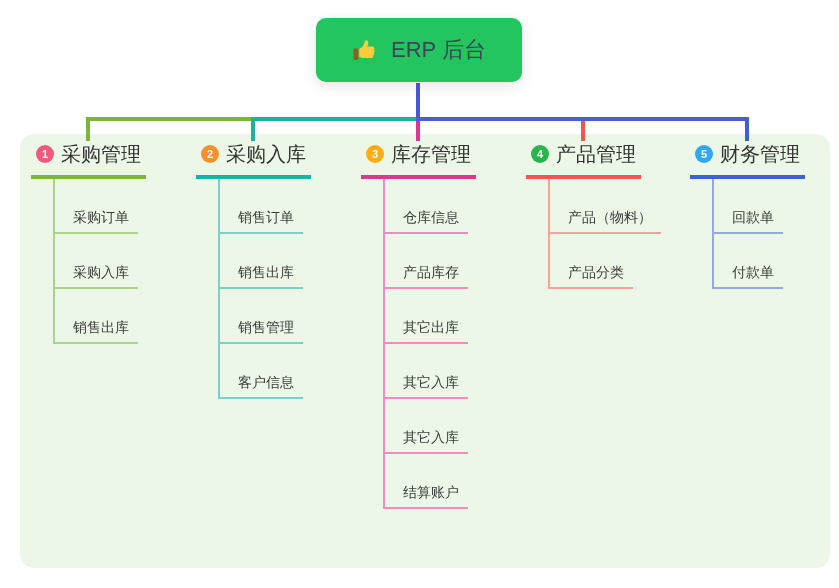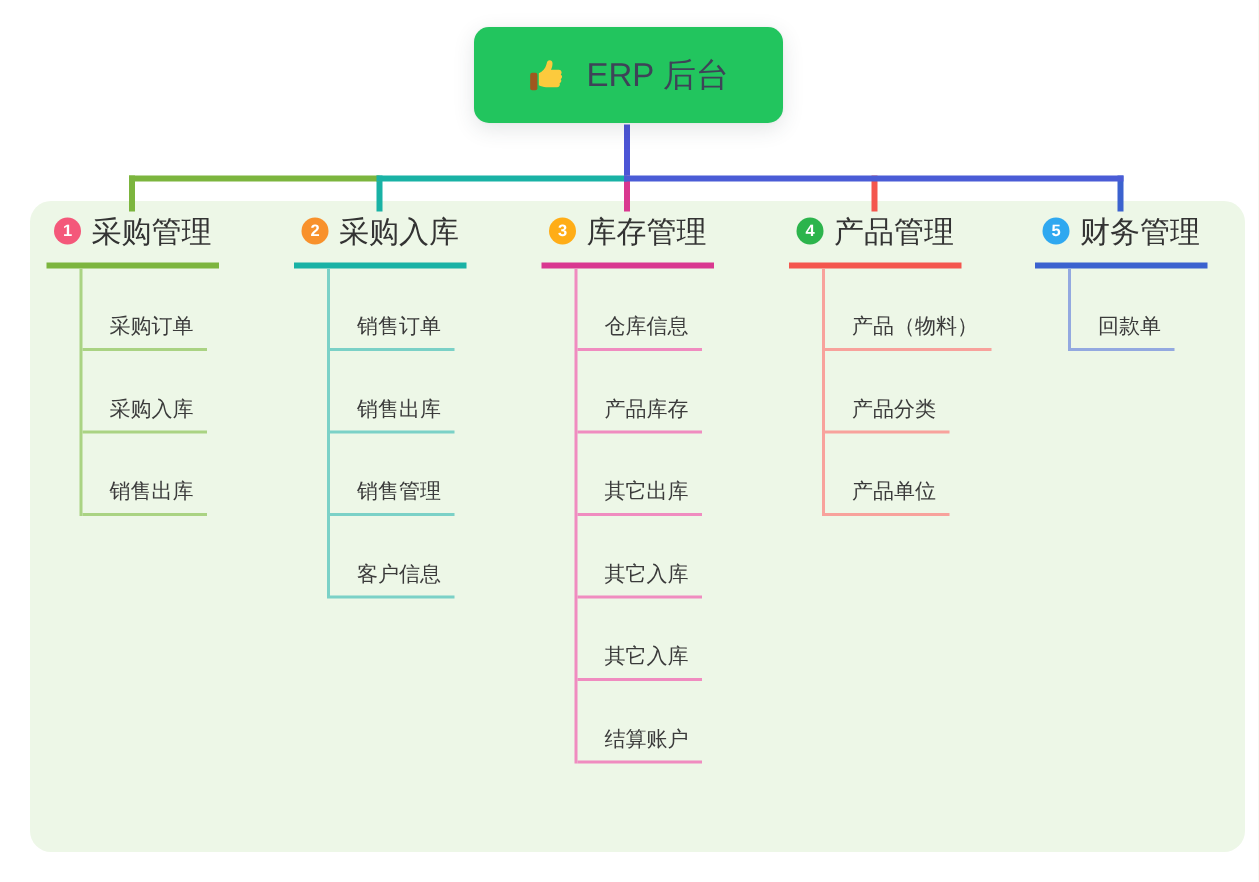--- a/index.html
+++ b/index.html
@@ -106,27 +106,27 @@
   </div>
 
   <div class="branch" style="left: 526px; --main: #f4564e; --light: #f8a29c; --badge: #2cb44c;">
     <div class="branch-head">
       <span class="badge">4</span>
       <span class="branch-label">产品管理</span>
     </div>
     <div class="children">
       <div class="child">产品（物料）</div>
       <div class="child">产品分类</div>
-      <div class="child">产品单位</div>
     </div>
   </div>
 
   <div class="branch" style="left: 690px; --main: #3b62cf; --light: #93a9e0; --badge: #2fa8f0;">
     <div class="branch-head">
       <span class="badge">5</span>
       <span class="branch-label">财务管理</span>
     </div>
     <div class="children">
       <div class="child">回款单</div>
+      <div class="child">付款单</div>
     </div>
   </div>
 
 </div>
 
 </body></html>

